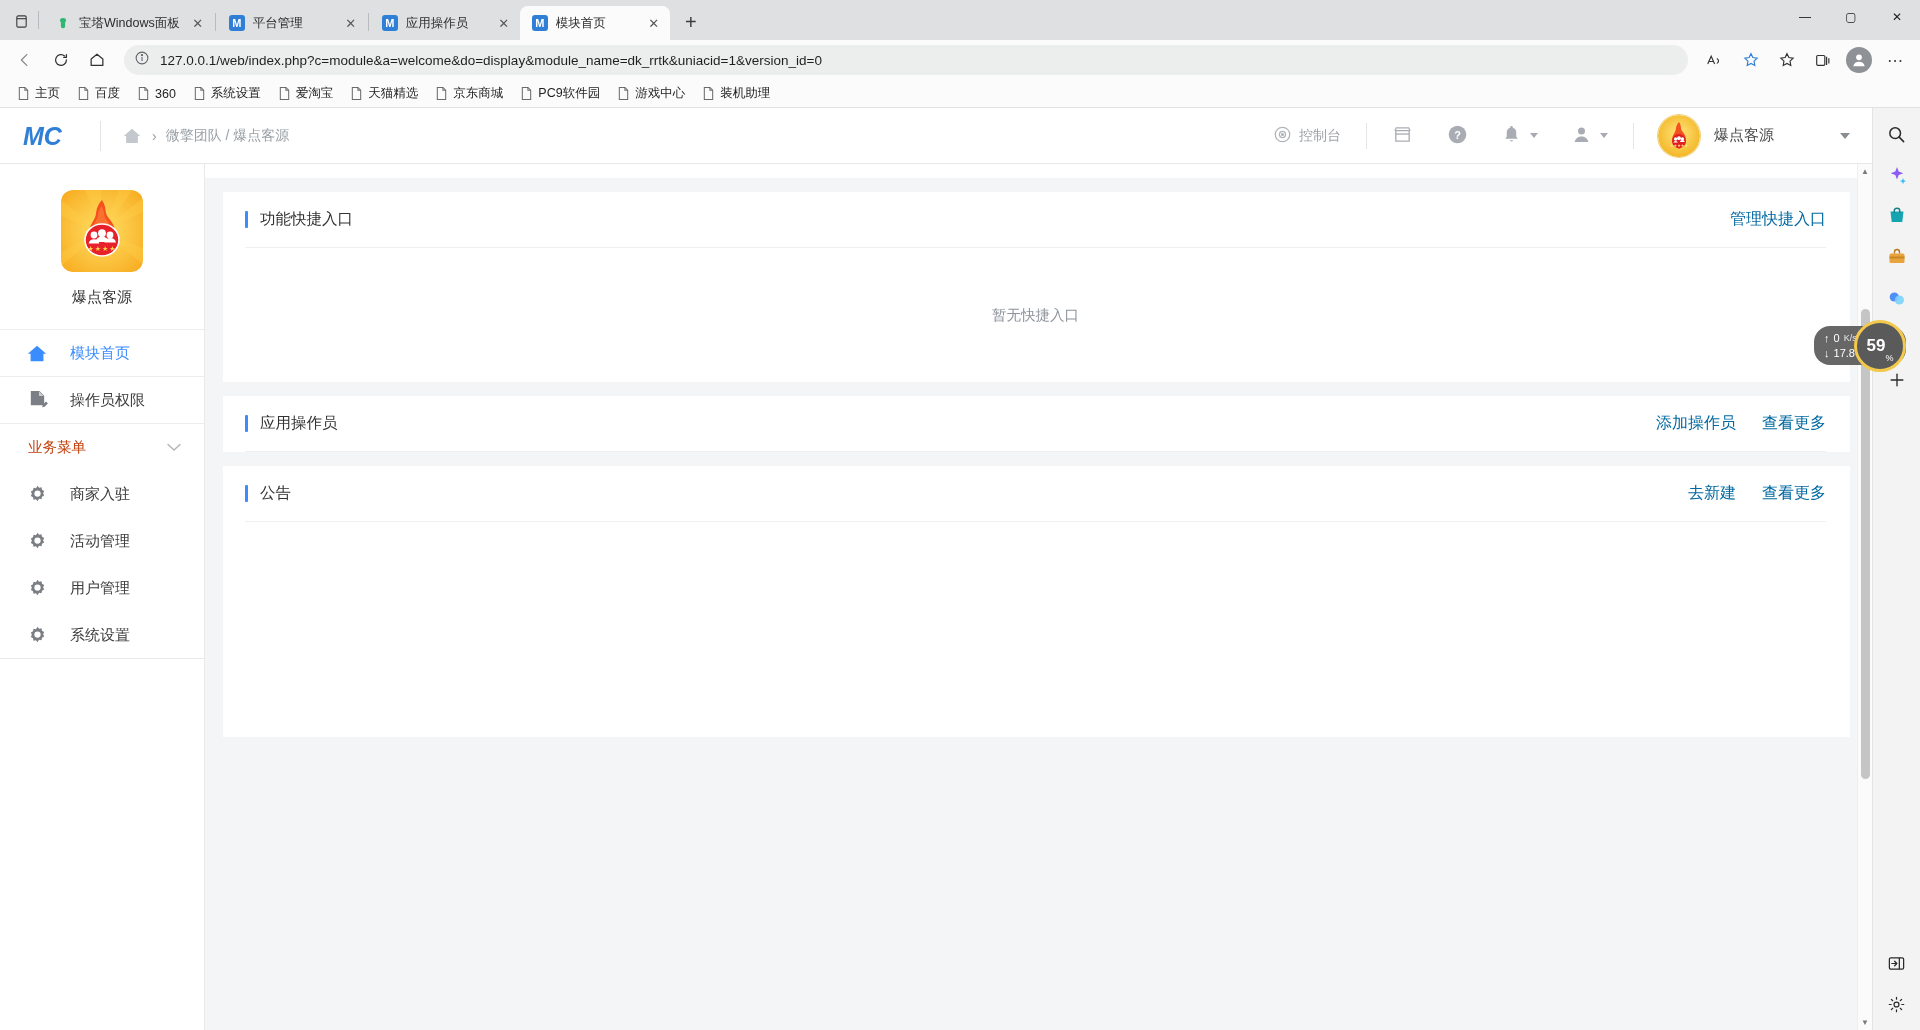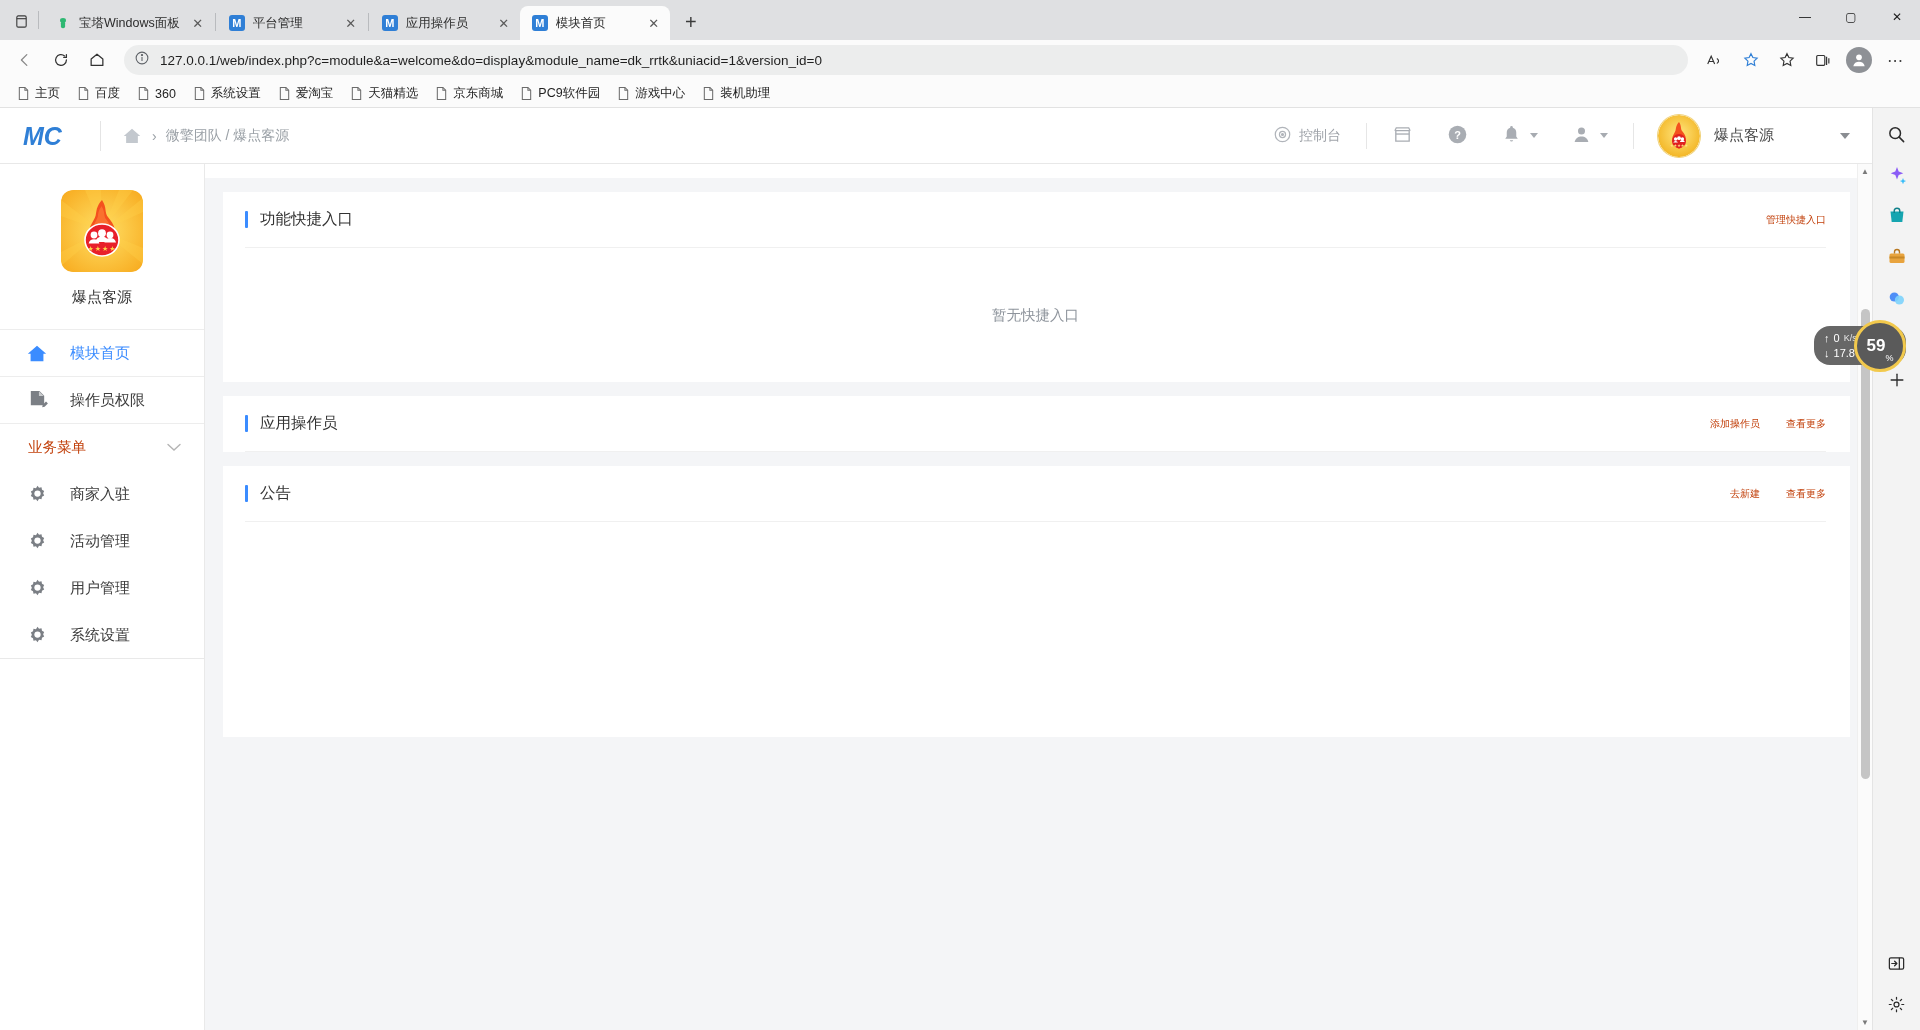--- a/index.html
+++ b/index.html
@@ -162,21 +162,21 @@
   .top-strip { height: 14px; background: #fff; margin: 0 -22px 0 -18px; }
   .card { background: #fff; margin-top: 14px; padding: 0 24px 0 22px; }
   .card-head {
     height: 56px; display: flex; align-items: center; border-bottom: 1px solid #f0f0f0;
   }
   .card-title {
     display: flex; align-items: center; gap: 12px; font-size: 15.5px; color: #333;
   }
   .title-bar { width: 3px; height: 17px; background: #3b8cff; border-radius: 1px; }
   .card-actions { margin-left: auto; display: flex; gap: 26px; }
-  .card-actions a { font-size: 10px; color: #c2410c; text-decoration: none; }
+  .card-actions a { font-size: 16px; color: #0369a1; text-decoration: none; }
   .card-empty {
     display: flex; align-items: center; justify-content: center;
     color: #8e949c; font-size: 14.5px;
   }
   .h-quick { height: 134px; }
   .h-oper { height: 132px; }
   .h-notice { height: 215px; }
 
   
   .page-scroll {

